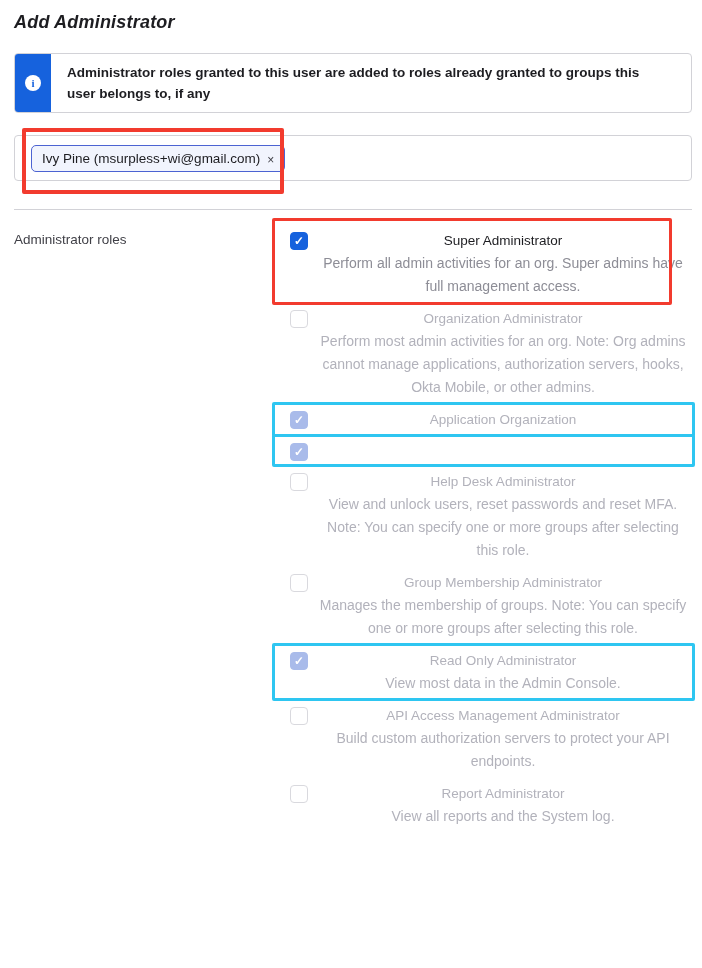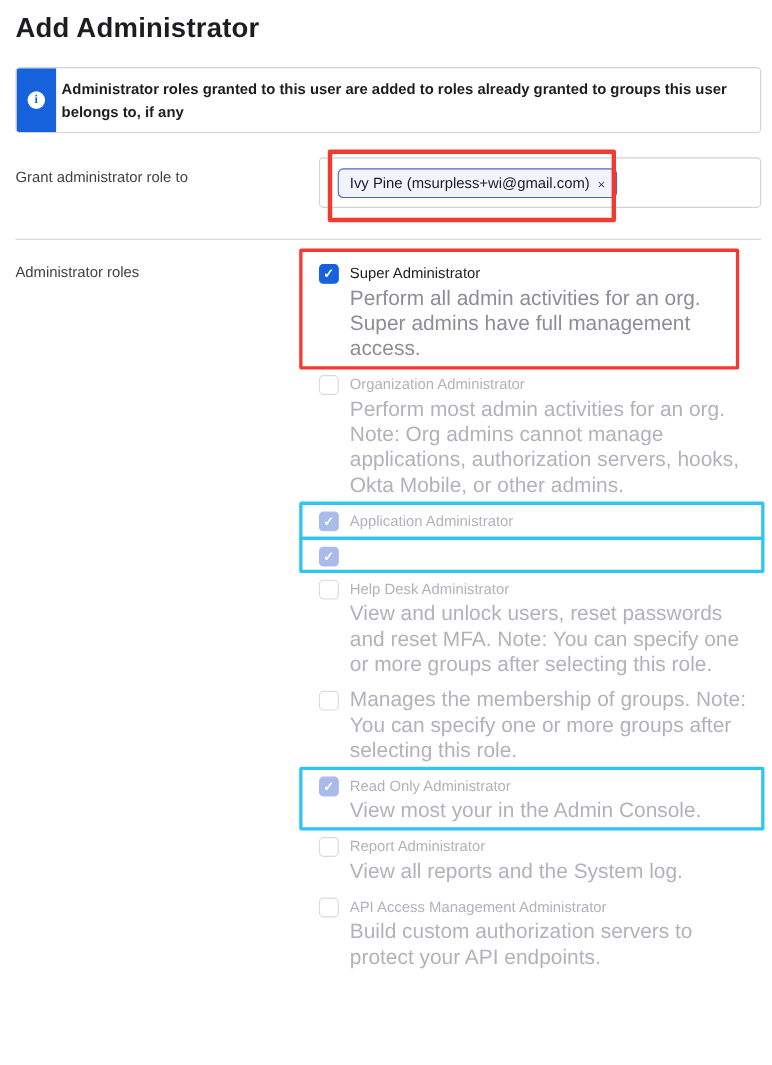--- a/index.html
+++ b/index.html
@@ -16,21 +16,21 @@
     --border-gray:#d2d2d7;
   }
   *{box-sizing:border-box;margin:0;padding:0;}
   html,body{width:702px;height:968px;overflow:hidden;}
   body{
     background:#ffffff;
     font-family:"Liberation Sans", sans-serif;
     color:var(--text-dark);
   }
   .page{padding:12px 10px 0 14px;width:702px;}
-  h1.page-title{font-size:25px;font-weight:700;color:var(--text-dark);letter-spacing:.2px;}
+  h1.page-title{font-size:18px;font-weight:700;color:var(--text-dark);letter-spacing:.2px;font-style:italic;}
 
   
   .banner{
     margin-top:20px;
     display:flex;
     border:1px solid var(--border-gray);
     border-radius:4px;
     overflow:hidden;
     min-height:50px;
   }
@@ -39,21 +39,21 @@
     background:var(--accent);
     display:flex;align-items:center;justify-content:center;
   }
   .info-circle{
     width:16px;height:16px;border-radius:50%;
     background:#ffffff;color:var(--accent);
     display:flex;align-items:center;justify-content:center;
     font-size:11px;font-weight:700;font-family:"Liberation Serif", serif;
   }
   .banner-text{
-    padding:8px 5px;
+    padding:8px 16px;
     font-size:13.5px;font-weight:700;line-height:21px;
     display:flex;align-items:center;
     color:var(--text-dark);
     max-width:620px;
   }
 
   
   .form-row{display:flex;align-items:flex-start;}
   .row-label{
     width:276px;flex-shrink:0;
@@ -106,23 +106,23 @@
     border:1px solid #d9d9de;border-radius:4px;
     background:#fff;
     margin:3px 10px 0 0;
     display:flex;align-items:center;justify-content:center;
     cursor:pointer;
   }
   .checkbox .check{display:none;color:#fff;font-size:12px;font-weight:700;line-height:1;}
   .checkbox.checked{background:var(--accent);border-color:var(--accent);}
   .checkbox.checked.disabled{background:var(--checked-disabled);border-color:var(--checked-disabled);}
   .checkbox.checked .check{display:block;}
-  .role-text{flex:1;}
+  .role-text{flex:1;text-align:center;}
   .role-name{font-size:13.5px;font-weight:500;line-height:23px;color:var(--text-dark);}
-  .role-desc{font-size:19px;line-height:23px;color:var(--text-gray);}
+  .role-desc{font-size:14px;line-height:23px;color:var(--text-gray);}
   .role-item.disabled .role-name,
   .role-item.disabled .role-desc{color:var(--text-disabled);font-weight:400;}
   .hl-box{display:none;position:absolute;pointer-events:none;border-radius:2px;}
   .role-item.hl-red .hl-box{
     display:block;border:3px solid var(--annotation-red);
     left:-18px;right:16px;top:-11px;bottom:-7px;
   }
   .role-item.hl-cyan .hl-box{
     display:block;border:3px solid var(--annotation-cyan);
     left:-18px;right:-7px;top:-6px;bottom:-6px;
@@ -138,21 +138,20 @@
   <div class="banner">
     <div class="banner-icon-block">
       <span class="info-circle">
         <span>i</span>
       </span>
     </div>
     <div class="banner-text">Administrator roles granted to this user are added to roles already granted to groups this user belongs to, if any</div>
   </div>
 
   <div class="form-row grant-row">
-    <div class="row-label">Grant administrator role to</div>
     <div class="field-wrap">
       <div class="people-input">
         <span class="chip">
           <span>Ivy Pine (msurpless+wi@gmail.com)</span>
           <span class="chip-x">×</span>
         </span>
       </div>
       <div class="chip-annot"></div>
     </div>
   </div>
@@ -182,21 +181,21 @@
           <div class="role-desc">Perform most admin activities for an org. Note: Org admins cannot manage applications, authorization servers, hooks, Okta Mobile, or other admins.</div>
         </div>
       </div>
 
       <div class="role-item disabled hl-cyan">
         <div class="hl-box"></div>
         <span class="checkbox checked disabled">
             <span class="check">✓</span>
           </span>
         <div class="role-text">
-          <div class="role-name">Application Administrator</div>
+          <div class="role-name">Application Organization</div>
         </div>
       </div>
 
       <div class="role-item disabled hl-cyan">
         <div class="hl-box"></div>
         <span class="checkbox checked disabled">
             <span class="check">✓</span>
           </span>
         <div class="role-text">
         </div>
@@ -208,49 +207,50 @@
         <div class="role-text">
           <div class="role-name">Help Desk Administrator</div>
           <div class="role-desc">View and unlock users, reset passwords and reset MFA. Note: You can specify one or more groups after selecting this role.</div>
         </div>
       </div>
 
       <div class="role-item disabled">
 
         <span class="checkbox disabled"></span>
         <div class="role-text">
+          <div class="role-name">Group Membership Administrator</div>
           <div class="role-desc">Manages the membership of groups. Note: You can specify one or more groups after selecting this role.</div>
         </div>
       </div>
 
       <div class="role-item disabled hl-cyan">
         <div class="hl-box"></div>
         <span class="checkbox checked disabled">
             <span class="check">✓</span>
           </span>
         <div class="role-text">
           <div class="role-name">Read Only Administrator</div>
-          <div class="role-desc">View most your in the Admin Console.</div>
+          <div class="role-desc">View most data in the Admin Console.</div>
+        </div>
+      </div>
+
+      <div class="role-item disabled">
+
+        <span class="checkbox disabled"></span>
+        <div class="role-text">
+          <div class="role-name">API Access Management Administrator</div>
+          <div class="role-desc">Build custom authorization servers to protect your API endpoints.</div>
         </div>
       </div>
 
       <div class="role-item disabled">
 
         <span class="checkbox disabled"></span>
         <div class="role-text">
           <div class="role-name">Report Administrator</div>
           <div class="role-desc">View all reports and the System log.</div>
         </div>
       </div>
 
-      <div class="role-item disabled">
-
-        <span class="checkbox disabled"></span>
-        <div class="role-text">
-          <div class="role-name">API Access Management Administrator</div>
-          <div class="role-desc">Build custom authorization servers to protect your API endpoints.</div>
-        </div>
-      </div>
-
     </div>
   </div>
 
 </div>
 
 </body></html>

